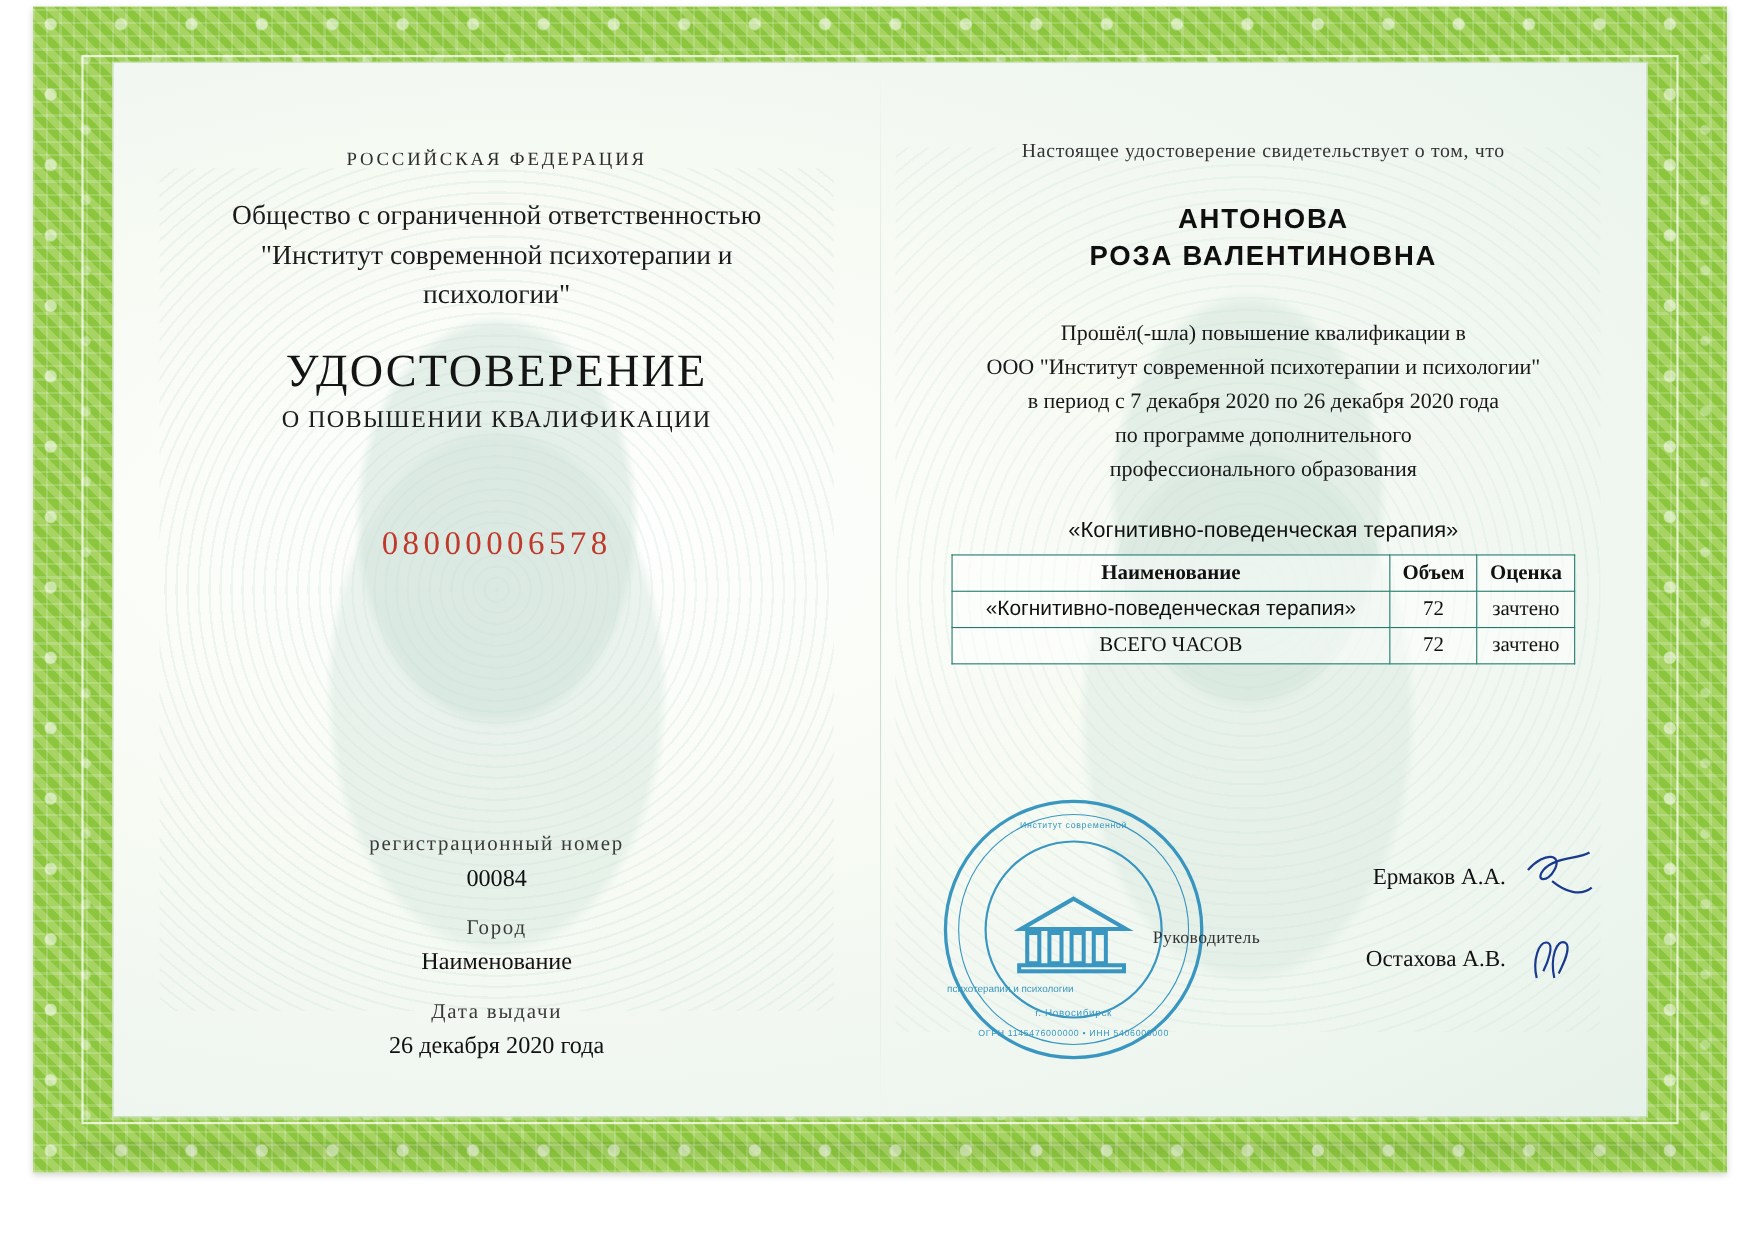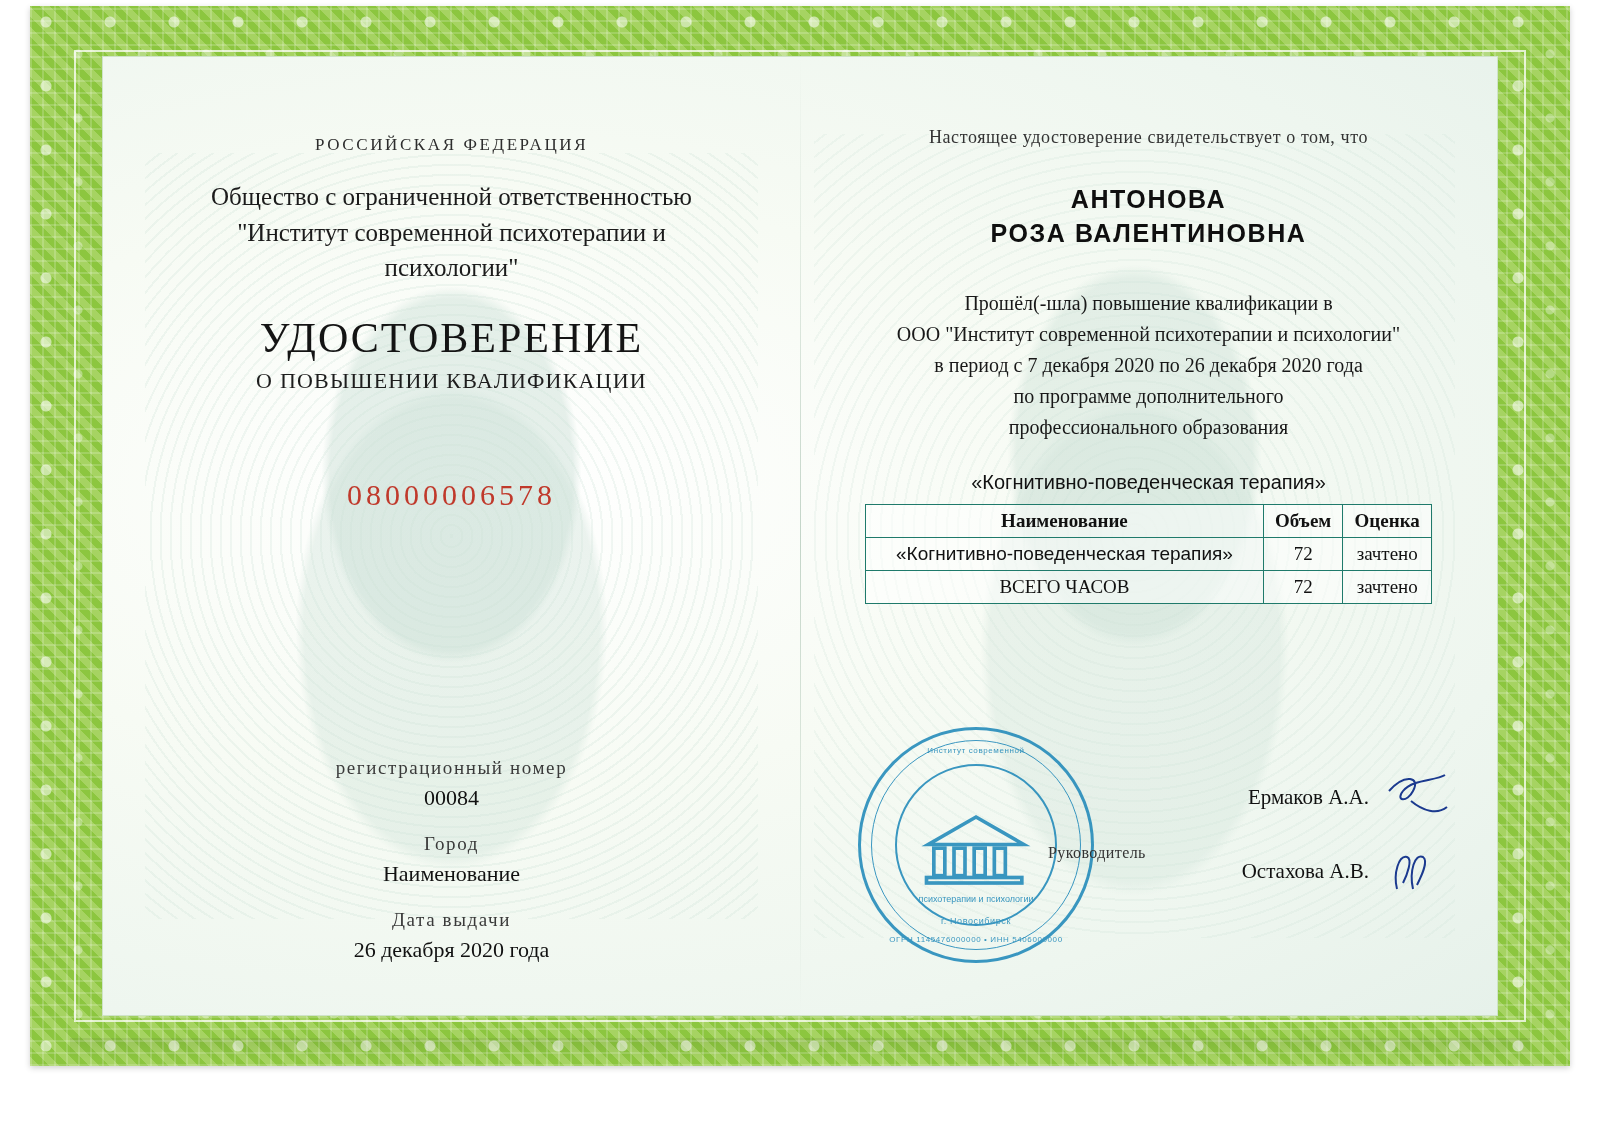--- a/index.html
+++ b/index.html
@@ -261,21 +261,21 @@
     letter-spacing: 0.6px;
     color: #1a86b8;
   }
   .stamp .arc-top { top: 16px; }
   .stamp .arc-bottom { bottom: 16px; }
   .stamp .arc-city { bottom: 34px; font-size: 9px; }
   .stamp .inner-label {
     position: absolute;
     left: 0; right: 0;
     bottom: 56px;
-    text-align: center;
+    text-align: left;
     font-family: "Liberation Sans", sans-serif;
     font-size: 9px;
     color: #1a86b8;
   }
 
   
   .signatures {
     position: absolute;
     right: 44px;
     bottom: 96px;

